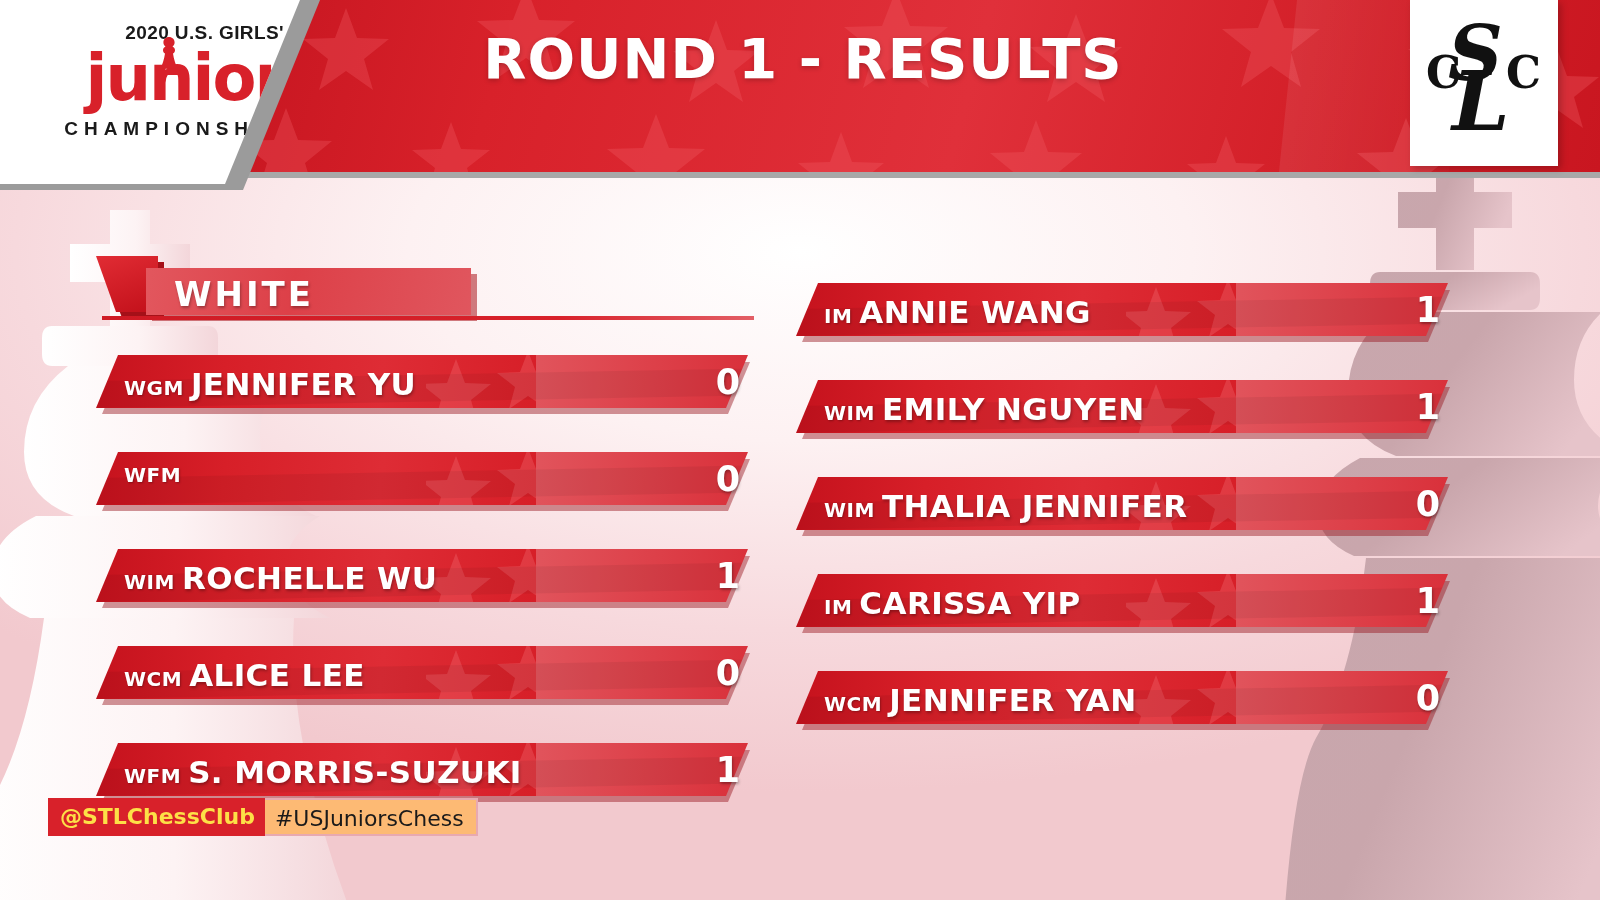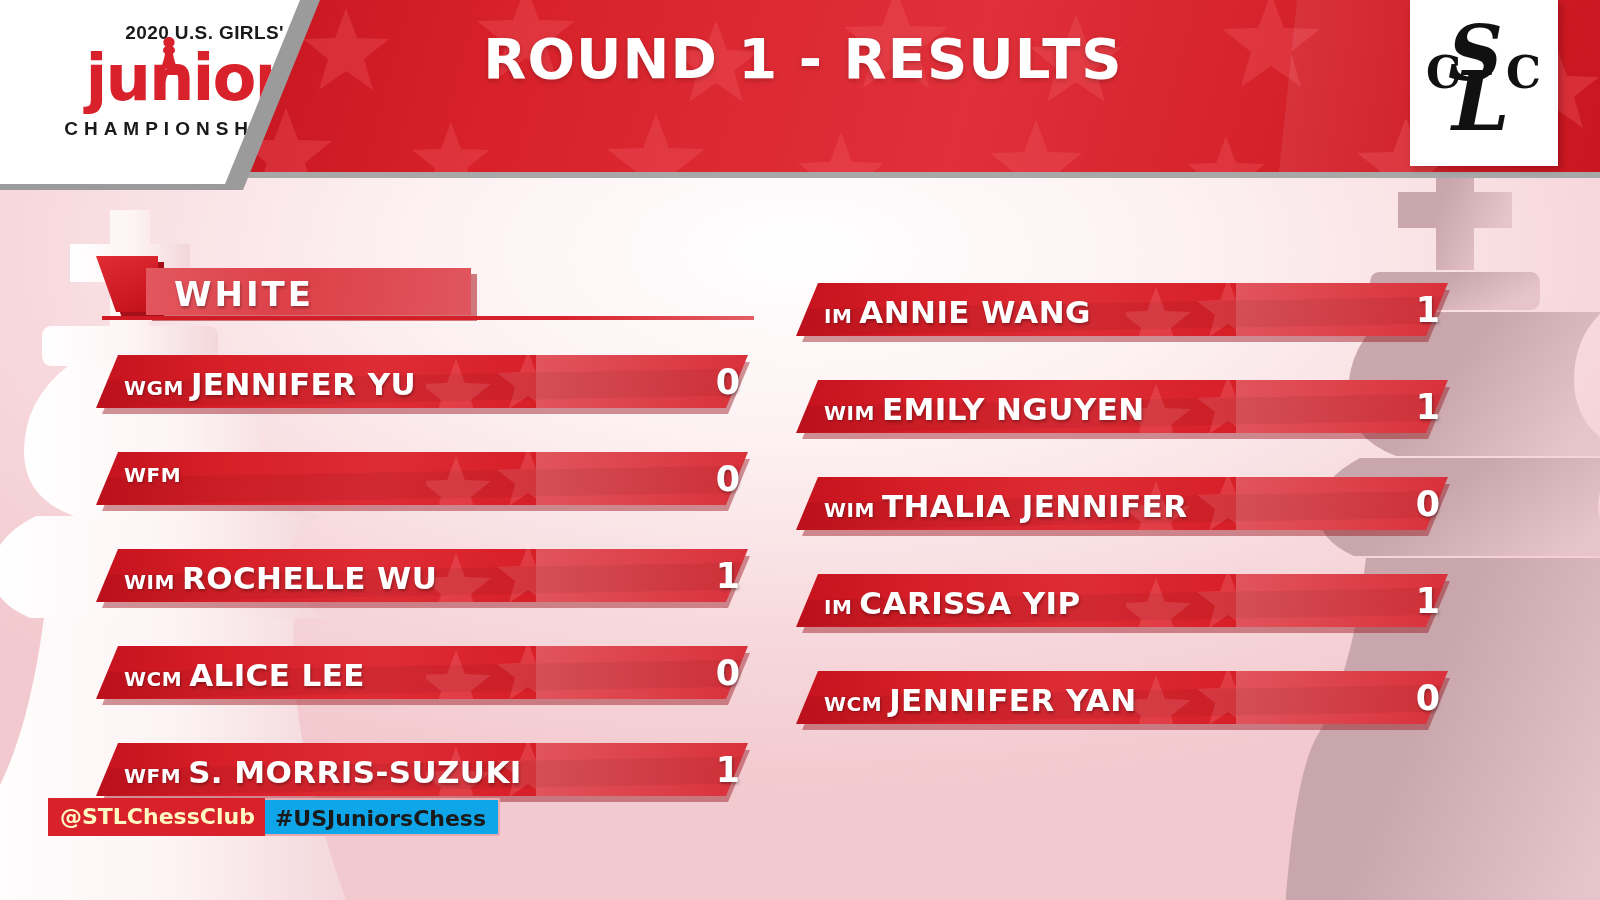--- a/index.html
+++ b/index.html
@@ -186,27 +186,27 @@
   .row-score {
     position:absolute; right:36px; top:7px;
     font-size:35px; font-weight:bold; color:#ffffff;
     font-family:"DejaVu Sans", sans-serif;
     text-shadow:1px 2px 3px rgba(0,0,0,.3);
   }
 
   
   #footer { position:absolute; left:48px; top:798px; display:flex; height:38px; }
   #handle {
-    background:#d8212a; color:#fef9c3;
+    background:#d8212a; color:#fde047;
     font-size:22px; font-weight:bold; font-family:"DejaVu Sans", sans-serif;
     padding:5px 10px 5px 12px; line-height:28px;
   }
   #hashtag {
-    background:#0ea5e9; color:#1a1a1a;
-    font-size:22px; font-weight:bold; font-family:"DejaVu Sans", sans-serif;
+    background:#fdba74; color:#1a1a1a;
+    font-size:22px; font-weight:normal; font-family:"DejaVu Sans", sans-serif;
     padding:5px 12px 5px 10px; line-height:28px;
     border:2px solid #e8a9b0; border-left:none;
   }
 </style>
 </head>
 <body>
 
 <div id="bg">
   <svg id="bg-left-king" width="470" height="700" viewBox="0 0 470 700">
     <defs>

